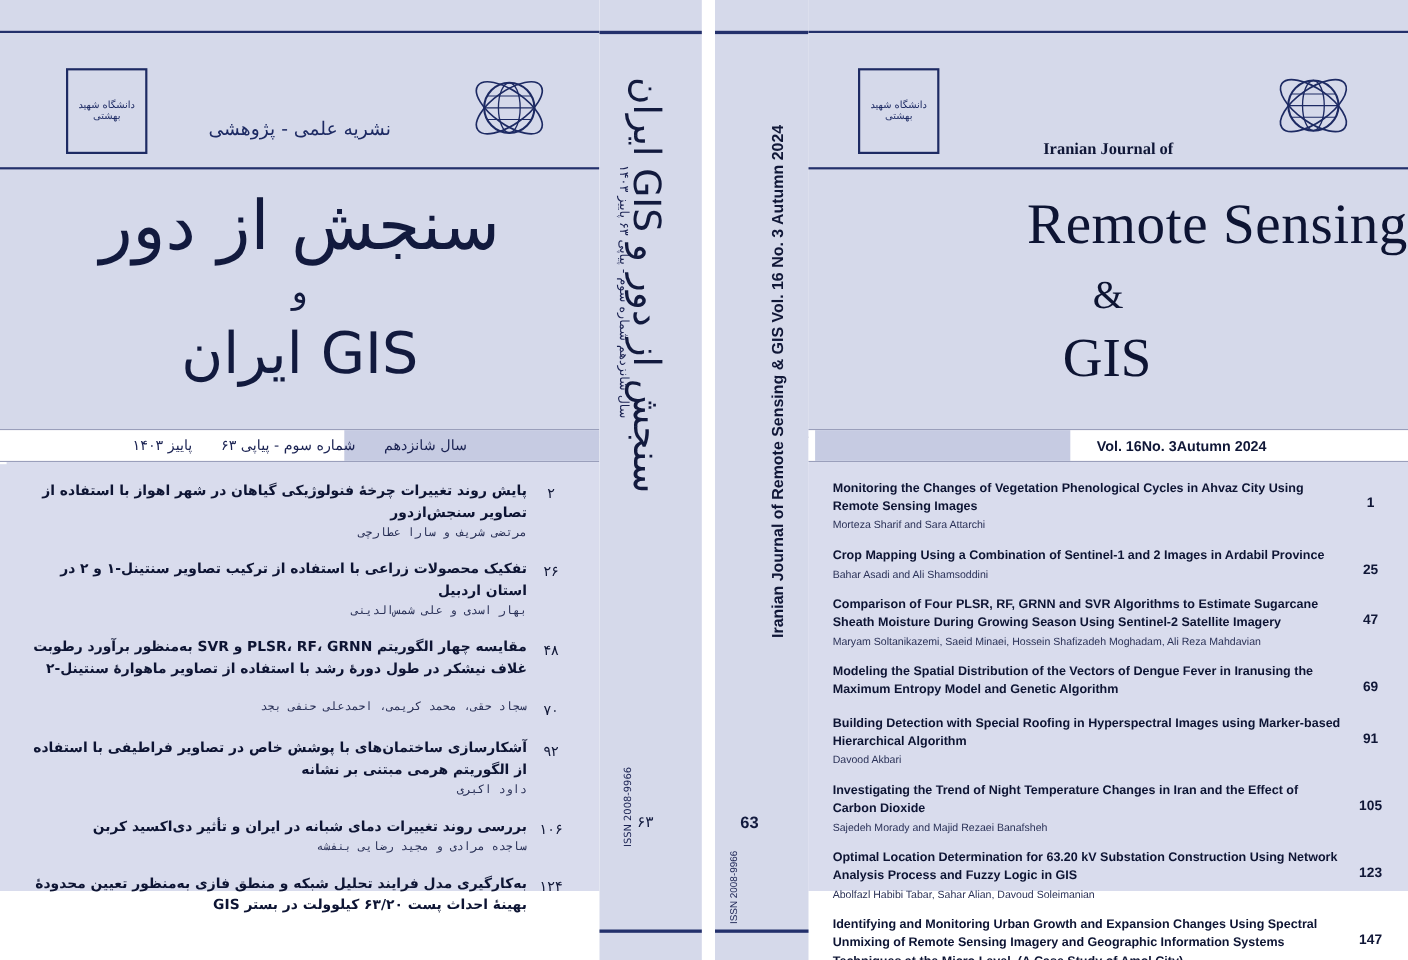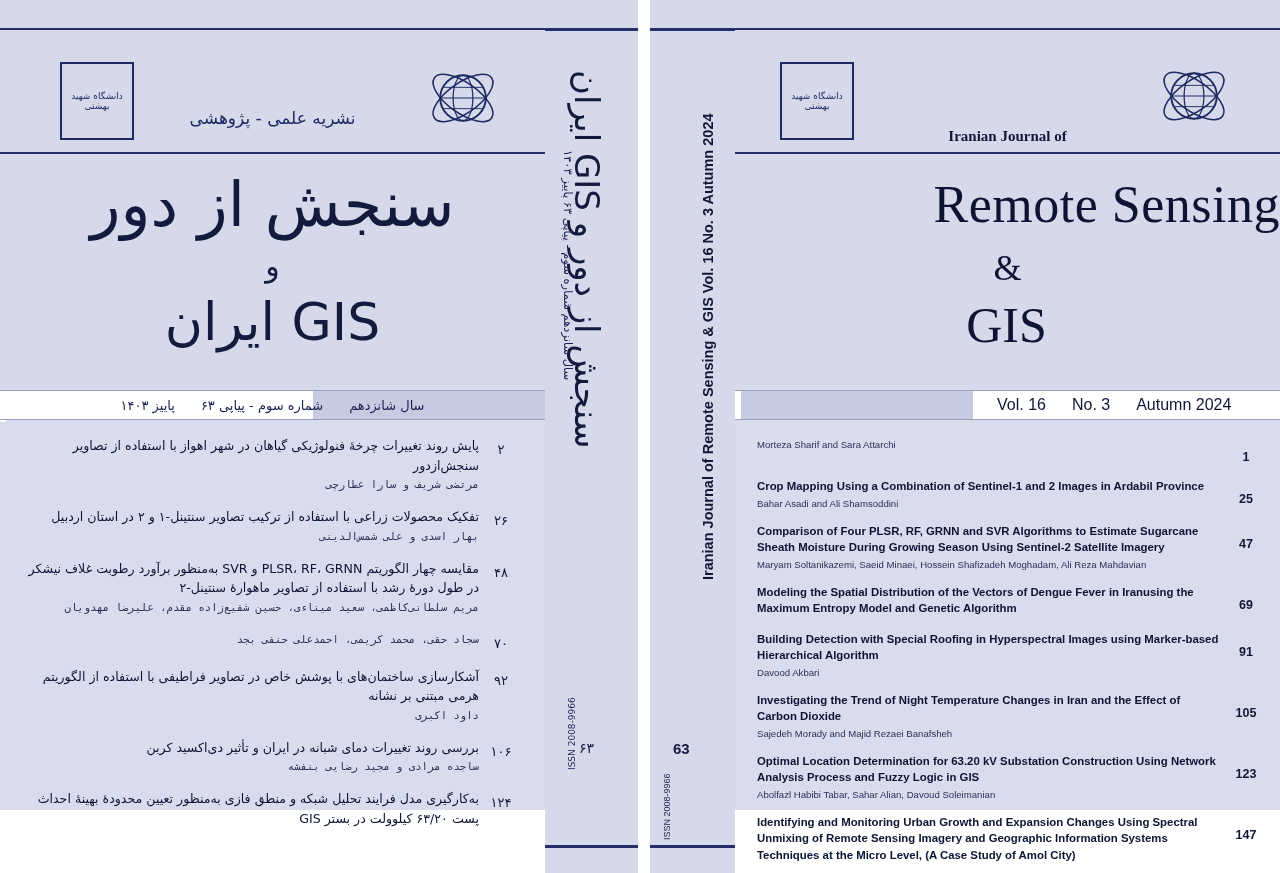--- a/index.html
+++ b/index.html
@@ -113,21 +113,21 @@
     width: 44px; flex: 0 0 44px;
     text-align: center;
     color: #101737; font-size: 13px;
     font-family: "DejaVu Sans", sans-serif;
     padding-top: 6px;
   }
   .toc-body-fa { flex: 1; text-align: right; }
   .toc-title-fa {
     color: #0d1433; font-size: 12.6px; line-height: 1.55;
     font-family: "DejaVu Sans", sans-serif;
-    font-weight: normal;
+    font-weight: bold;
   }
   .toc-auth-fa {
     color: #2a3157; font-size: 10.6px; margin-top: 3px;
     font-family: Liberation Mono, monospace;
   }
 
   
   .spine {
     width: 190px; position: relative; height: 873px;
     background: #ffffff;
@@ -243,22 +243,22 @@
     border-top: 1px solid #9a9fbb; border-bottom: 1px solid #9a9fbb;
     display: flex; align-items: center;
   }
   .issue-bar-right .accent {
     position: absolute; left: 6px; top: 0; bottom: 0;
     width: 232px; background: #c6cbe2;
   }
   .issue-bar-right .issue-text {
     position: relative; z-index: 2;
     margin-left: 262px;
-    color: #101737; font-size: 16px; font-weight: normal;
-    display: flex; gap: 26px;
+    color: #101737; font-size: 13px; font-weight: bold;
+    display: flex; gap: 0;
   }
   .toc-right {
     position: absolute; top: 422px; left: 0;
     width: 545px; bottom: 0;
     background: #d9dced;
     padding: 14px 10px 0 22px;
   }
   .toc-row-en { display: flex; align-items: flex-start; margin-bottom: 14px; }
   .toc-body-en { flex: 1; }
   .toc-title-en {
@@ -328,21 +328,20 @@
         <div class="toc-body-fa">
           <div class="toc-title-fa">تفکیک محصولات زراعی با استفاده از ترکیب تصاویر سنتینل-۱ و ۲ در استان اردبیل</div>
           <div class="toc-auth-fa">بهار اسدی و علی شمس‌الدینی</div>
         </div>
       </div>
 
       <div class="toc-row-fa">
         <div class="toc-page-fa">۴۸</div>
         <div class="toc-body-fa">
           <div class="toc-title-fa">مقایسه چهار الگوریتم PLSR، RF، GRNN و SVR به‌منظور برآورد رطوبت غلاف نیشکر در طول دورۀ رشد با استفاده از تصاویر ماهوارۀ سنتینل-۲</div>
-          <div class="toc-auth-fa">مریم سلطانی‌کاظمی، سعید میناءی، حسین شفیع‌زاده مقدم، علیرضا مهدویان</div>
         </div>
       </div>
 
       <div class="toc-row-fa">
         <div class="toc-page-fa">۷۰</div>
         <div class="toc-body-fa">
           <div class="toc-auth-fa">سجاد حقی، محمد کریمی، احمدعلی حنفی بجد</div>
         </div>
       </div>
 
@@ -423,20 +422,21 @@
         <span>Vol. 16</span>
         <span>No. 3</span>
         <span>Autumn 2024</span>
       </div>
     </div>
 
     <div class="toc-right">
 
       <div class="toc-row-en">
         <div class="toc-body-en">
+          <div class="toc-title-en">Monitoring the Changes of Vegetation Phenological Cycles in Ahvaz City Using Remote Sensing Images</div>
           <div class="toc-auth-en">Morteza Sharif and Sara Attarchi</div>
         </div>
         <div class="toc-page-en">1</div>
       </div>
 
       <div class="toc-row-en">
         <div class="toc-body-en">
           <div class="toc-title-en">Crop Mapping Using a Combination of Sentinel-1 and 2 Images in Ardabil Province</div>
           <div class="toc-auth-en">Bahar Asadi and Ali Shamsoddini</div>
         </div>

